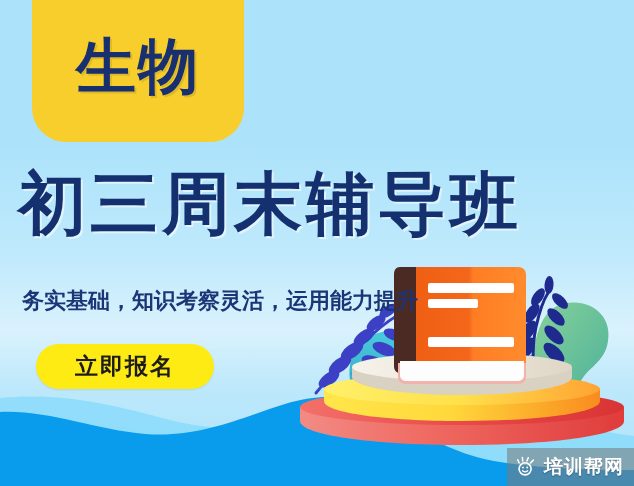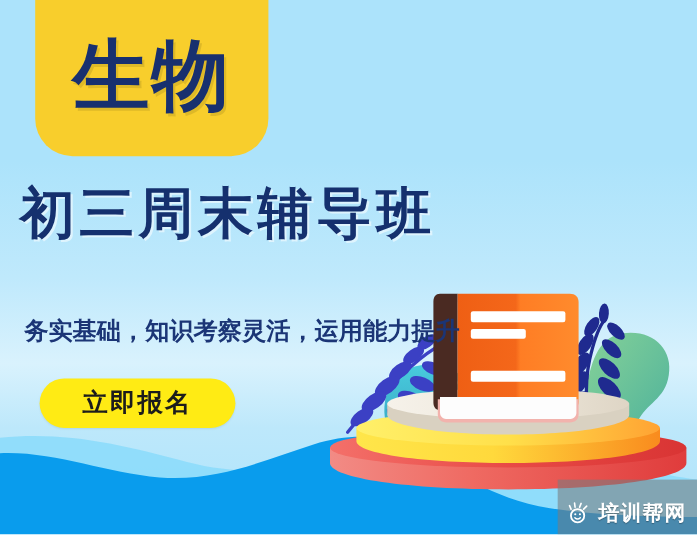--- a/index.html
+++ b/index.html
@@ -37,38 +37,38 @@
     width: 212px;
     height: 142px;
     background: #f8ce2c;
     border-radius: 0 0 34px 34px;
     display: flex;
     align-items: center;
     justify-content: center;
     z-index: 6;
   }
   .subject-badge-label {
-    font-family: Liberation Serif, serif;
-    font-size: 70px;
+    font-family: Liberation Mono, monospace;
+    font-size: 60px;
     font-weight: bold;
     color: #18306f;
     letter-spacing: 2px;
     line-height: 1;
     text-shadow: 2px 2px 0 rgba(0,0,0,0.10);
     white-space: nowrap;
   }
 
   
   .headline {
     position: absolute;
     left: 18px;
     top: 168px;
     z-index: 6;
     font-family: "DejaVu Sans", "Liberation Sans", sans-serif;
-    font-size: 50px;
+    font-size: 68px;
     font-weight: bold;
     color: #15306e;
     letter-spacing: 4px;
     line-height: 1.05;
     white-space: nowrap;
     text-shadow: 2px 2px 0 rgba(255,255,255,0.55);
   }
 
   
   .subtitle {
@@ -120,21 +120,21 @@
     height: 200px;
     z-index: 4;
   }
 
   
   .watermark {
     position: absolute;
     right: 0;
     bottom: 0;
     height: 38px;
-    padding: 12px 10px 0 8px;
+    padding: 0 10px 0 8px;
     display: flex;
     align-items: center;
     gap: 7px;
     background: rgba(120,124,128,0.58);
     z-index: 20;
   }
   .watermark-icon {
     width: 22px;
     height: 22px;
     flex: 0 0 auto;

